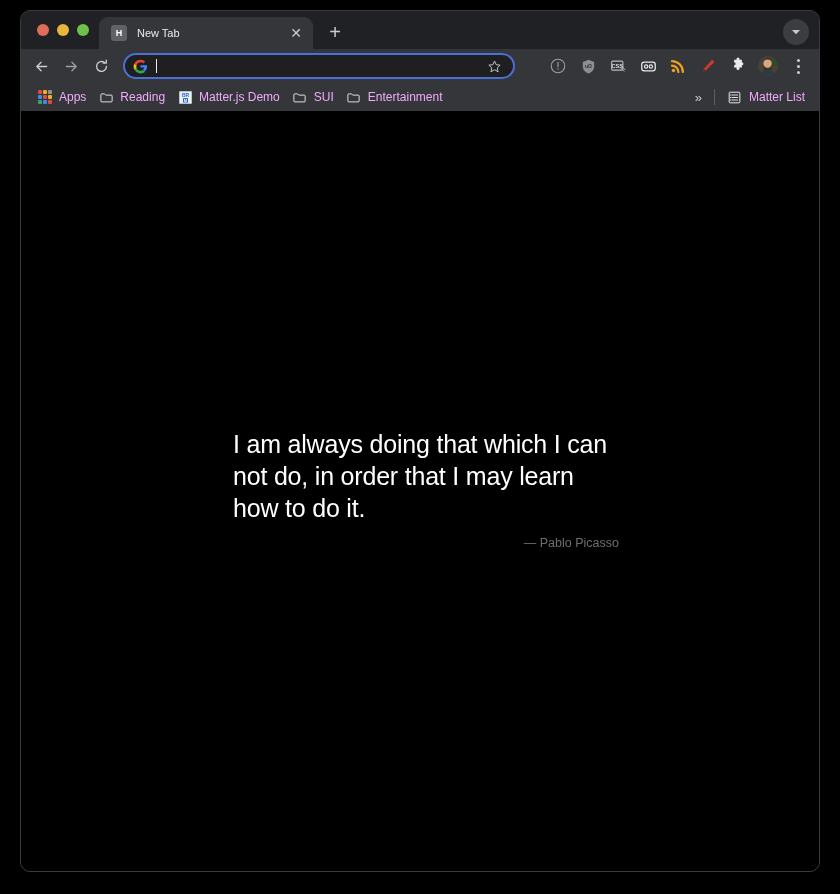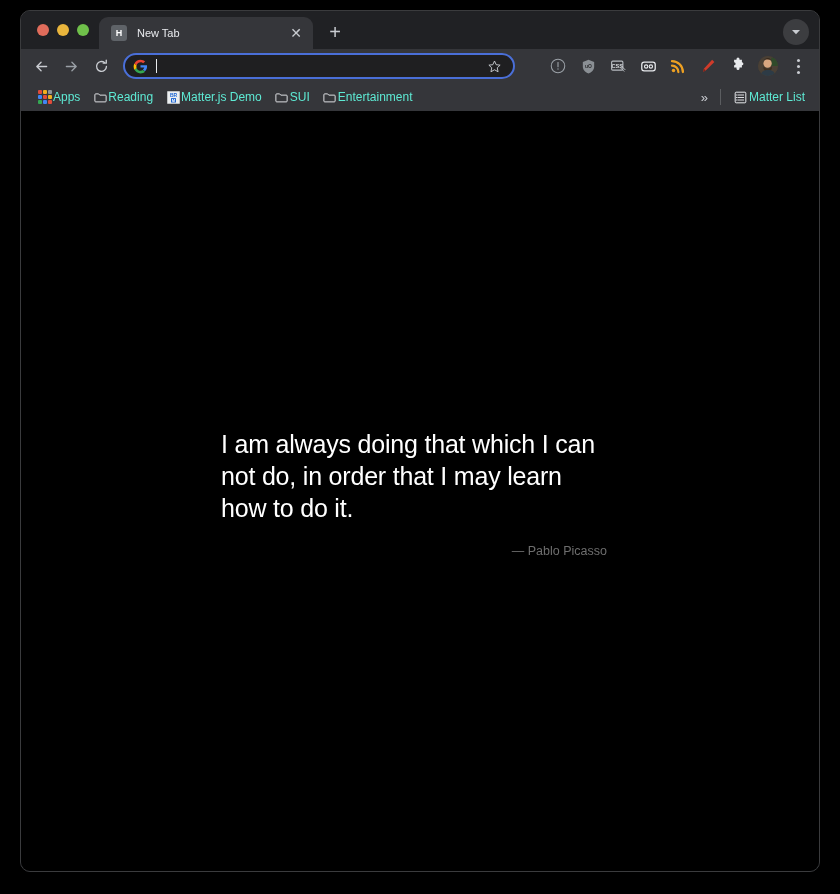--- a/index.html
+++ b/index.html
@@ -149,24 +149,24 @@
   .bookmarks{
     height:28px;
     background:#35363a;
     display:flex; align-items:center;
     padding:0 8px 0 10px;
     gap:0px;
     flex:0 0 auto;
     font-size:12px;
   }
   .bm{
-    display:flex;align-items:center;
+    display:flex;align-items:center;gap:6px;
     padding:3px 6px;
     border-radius:4px;
-    color:#5eead4;
+    color:#f0abfc;
     white-space:nowrap;
     max-width:150px;
   }
   .bm-label{ overflow:hidden;text-overflow:ellipsis;white-space:nowrap; }
   .bm-icon{ width:16px;height:16px;flex:0 0 auto;display:flex;align-items:center;justify-content:center;}
   .apps-grid{
     width:14px;height:14px;
     display:grid;grid-template-columns:repeat(3,1fr);grid-template-rows:repeat(3,1fr);
     gap:1.5px;
   }
@@ -176,32 +176,32 @@
   .bm-divider{ width:1px;height:16px;background:#5b5d60;margin:0 4px; }
 
   
   .page{
     flex:1 1 auto;
     background:#000;
     position:relative;
   }
   .quote-wrap{
     position:absolute;
-    left:200px; top:318px;
+    left:212px; top:318px;
     width:386px;
   }
   .quote-text{
     color:#ffffff;
     font-size:25px;
     line-height:1.27;
     font-weight:400;
     letter-spacing:-0.2px;
   }
   .quote-author{
-    margin-top:20px;
+    margin-top:12px;
     text-align:right;
     color:#6e6e6e;
     font-size:12.5px;
   }
 </style>
 </head>
 <body>
 
 <div id="browser-window">
 

